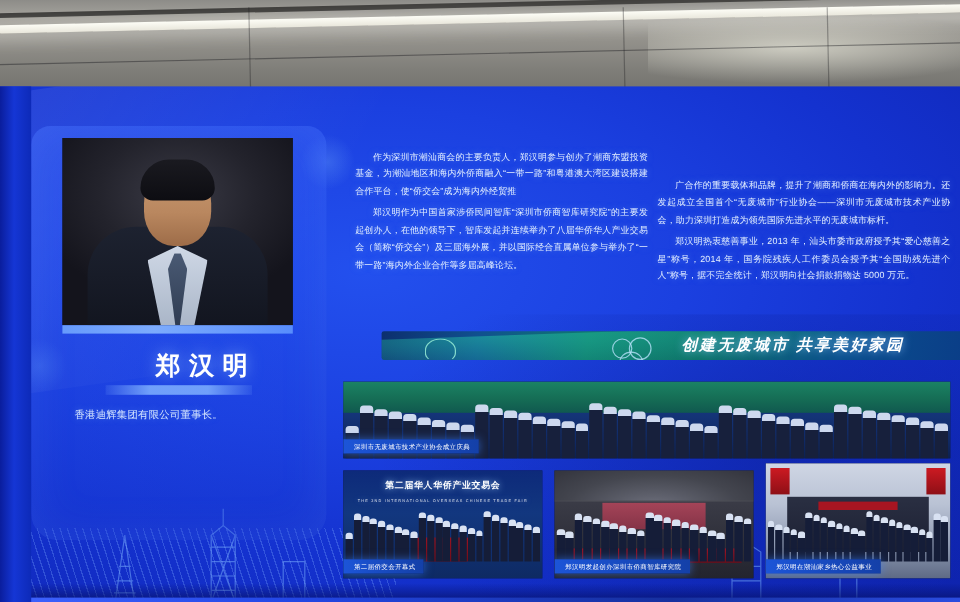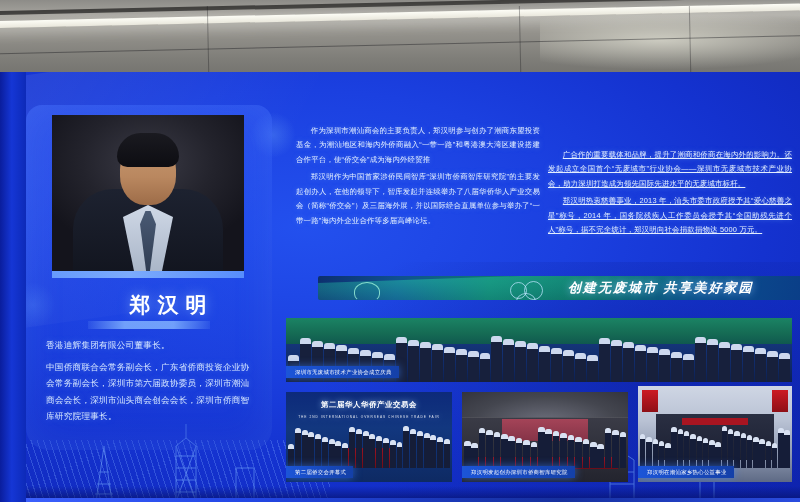--- a/index.html
+++ b/index.html
@@ -152,21 +152,21 @@
     background: linear-gradient(90deg, rgba(128,175,255,0.15), #7fb0ff 30%, #7fb0ff 70%, rgba(128,175,255,0.15));
     opacity: .85;
   }
   .profile-bio {
     position: absolute; left: 20px; top: 232px; width: 208px;
     color: #d6e6ff;
     font-size: 8.6px; line-height: 1.92;
     letter-spacing: .25px;
     text-shadow: 0 0 6px rgba(110,170,255,0.45);
   }
-  .profile-bio p { margin-bottom: 5px; }
+  .profile-bio p { margin-bottom: 5px; margin-left: 16px; }
 
   
   .col {
     position: absolute;
     color: #e3eeff;
     font-size: 7.4px; line-height: 1.95;
     letter-spacing: .2px;
     text-align: justify;
     text-shadow: 0 0 5px rgba(120,180,255,0.5);
   }
@@ -382,30 +382,29 @@
           <div class="p-hair"></div>
         </div>
       </div>
       <div class="portrait-underbar"></div>
 
       <div class="profile-name">郑汉明</div>
       <div class="name-underline"></div>
 
       <div class="profile-bio">
         <p>香港迪辉集团有限公司董事长。</p>
-        <p>中国侨商联合会常务副会长，广东省侨商投资企业协会常务副会长，深圳市第六届政协委员，深圳市潮汕商会会长，深圳市汕头商会创会会长，深圳市侨商智库研究院理事长。</p>
       </div>
     </div>
 
     <div class="col col-left" style="top:52px;">
       <p>作为深圳市潮汕商会的主要负责人，郑汉明参与创办了潮商东盟投资基金，为潮汕地区和海内外侨商融入“一带一路”和粤港澳大湾区建设搭建合作平台，使“侨交会”成为海内外经贸推</p>
       <p>郑汉明作为中国首家涉侨民间智库“深圳市侨商智库研究院”的主要发起创办人，在他的领导下，智库发起并连续举办了八届华侨华人产业交易会（简称“侨交会”）及三届海外展，并以国际经合直属单位参与举办了“一带一路”海内外企业合作等多届高峰论坛。</p>
     </div>
 
-    <div class="col col-right" style="top:76px;text-decoration:underline;">
+    <div class="col col-right" style="top:76px;">
       <p>广合作的重要载体和品牌，提升了潮商和侨商在海内外的影响力。还发起成立全国首个“无废城市”行业协会——深圳市无废城市技术产业协会，助力深圳打造成为领先国际先进水平的无废城市标杆。</p>
       <p>郑汉明热衷慈善事业，2013 年，汕头市委市政府授予其“爱心慈善之星”称号，2014 年，国务院残疾人工作委员会授予其“全国助残先进个人”称号，据不完全统计，郑汉明向社会捐款捐物达 5000 万元。</p>
     </div>
 
     <div class="event-banner" style="top:204px;">
       <div class="eb-wave"></div>
       <div class="eb-logo"></div>
       <div class="eb-logo-txt">深圳市无废城市技术产业协会</div>
       <div class="eb-rings">
         <i></i>

